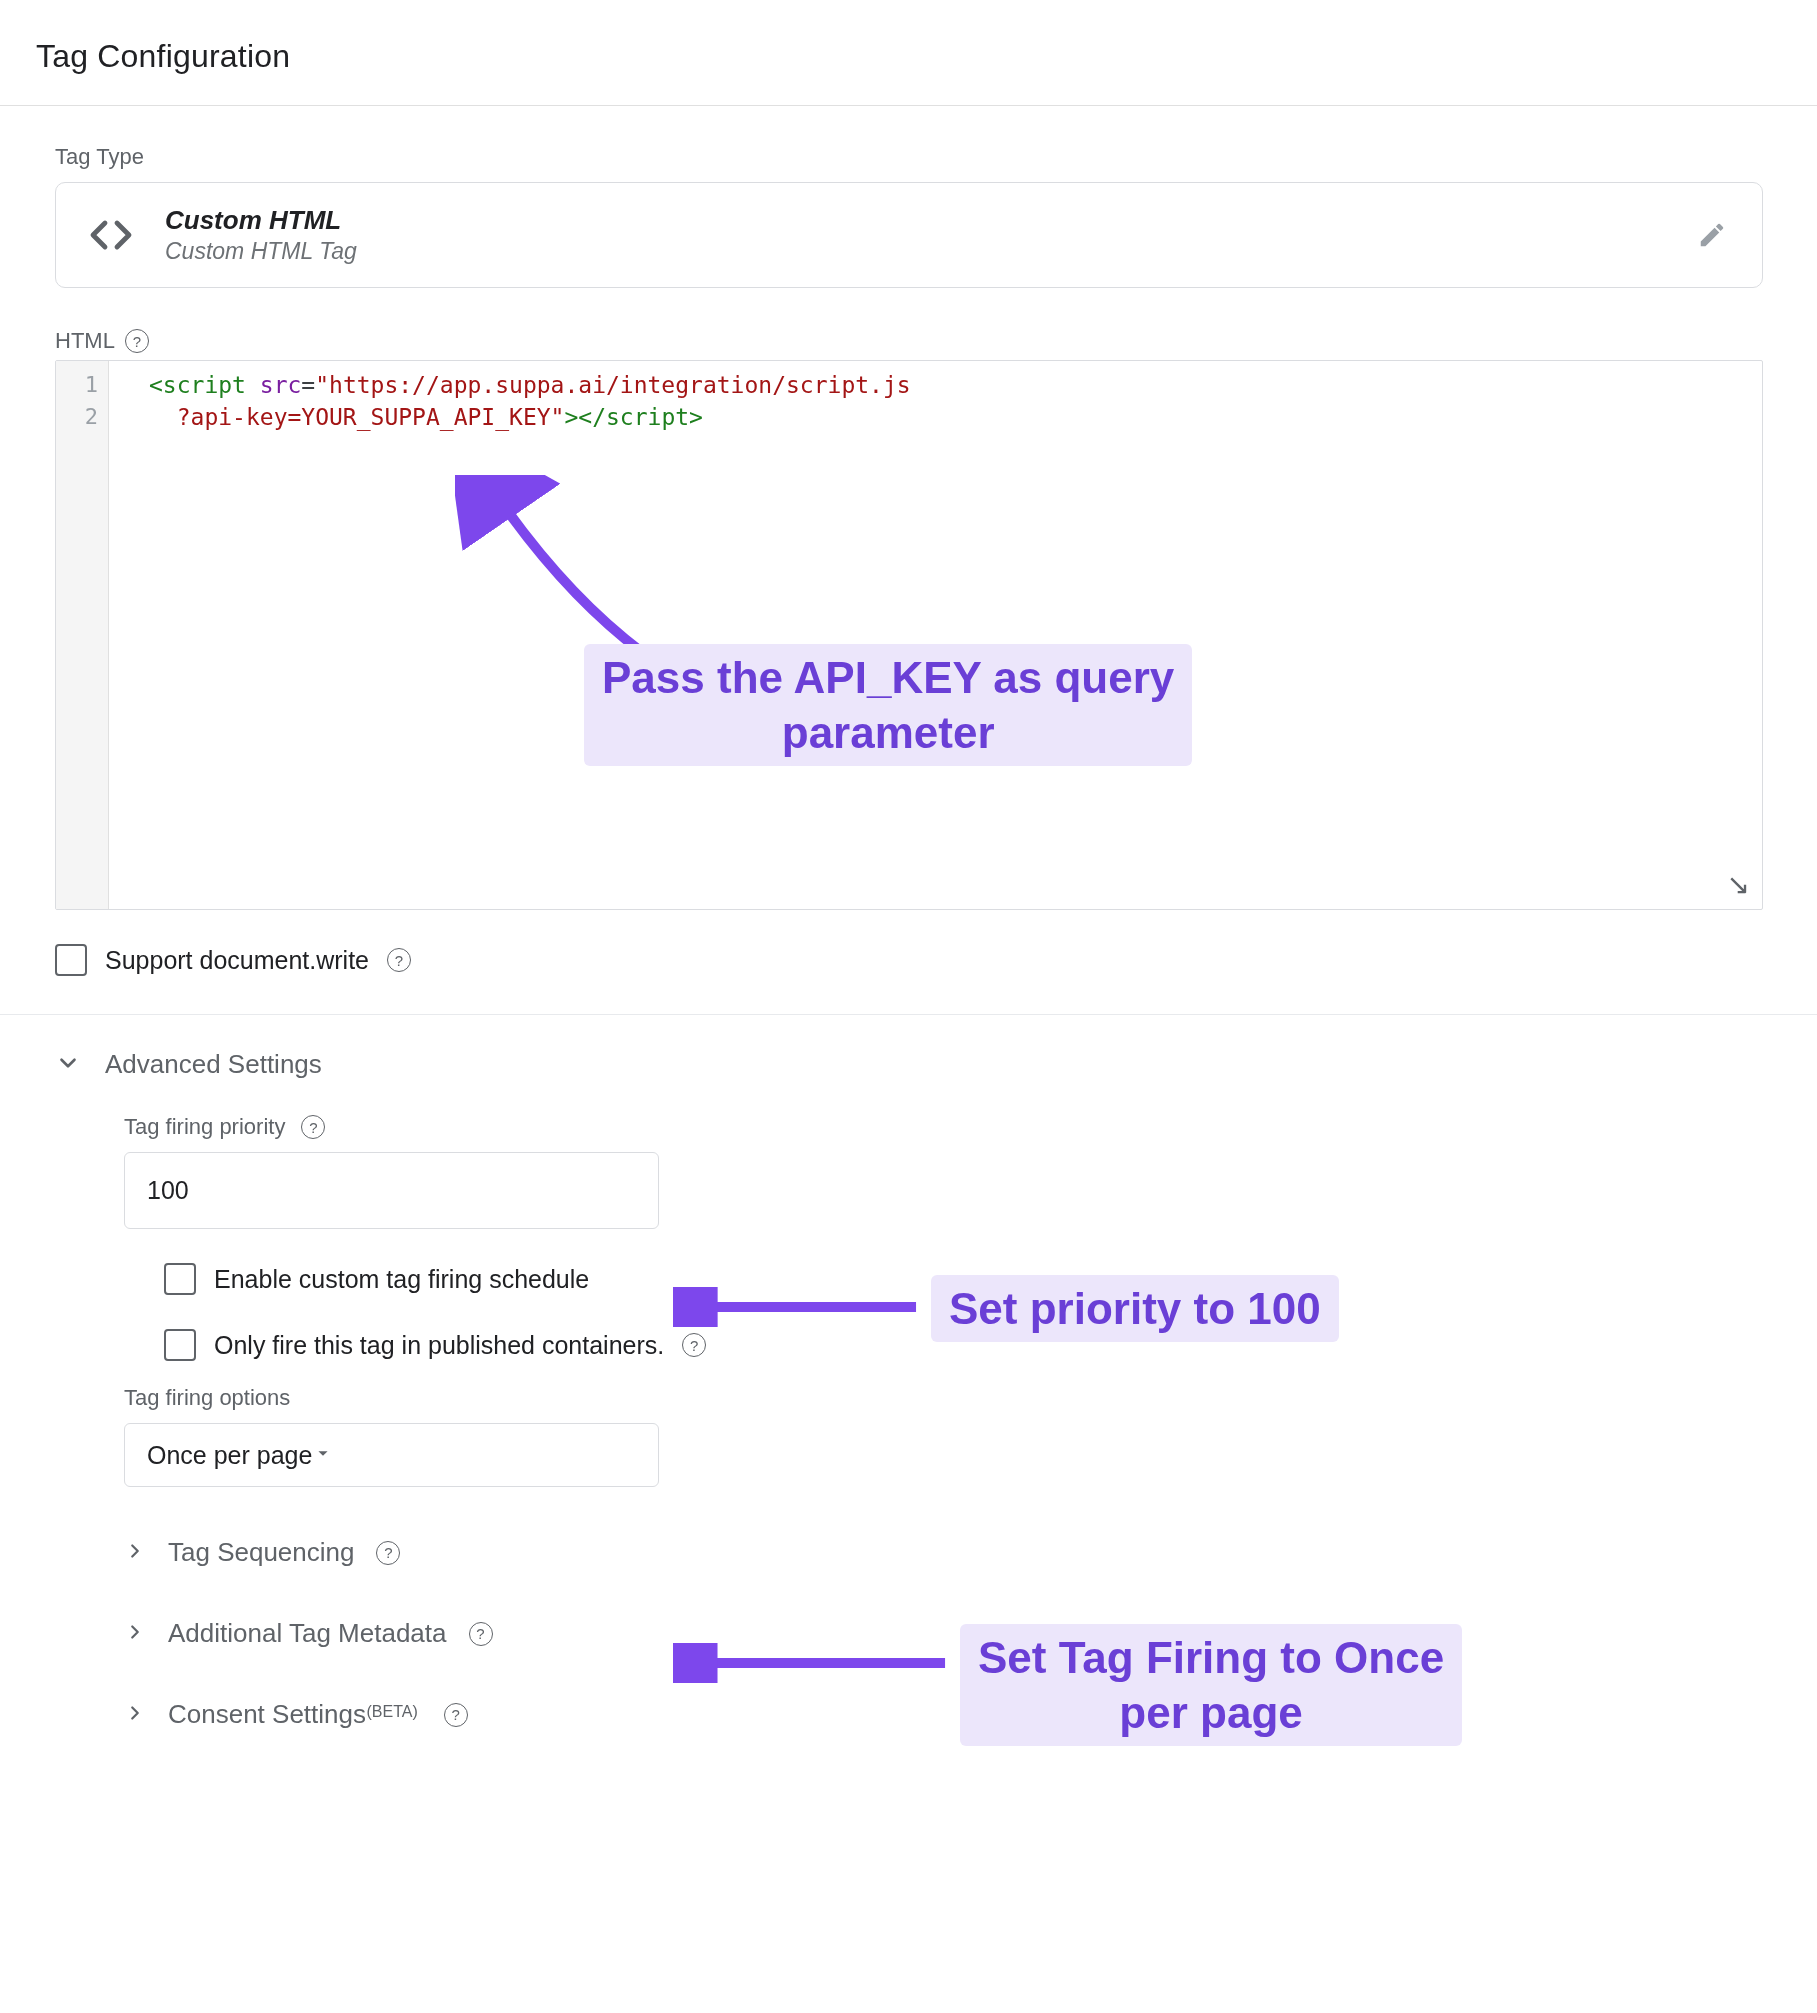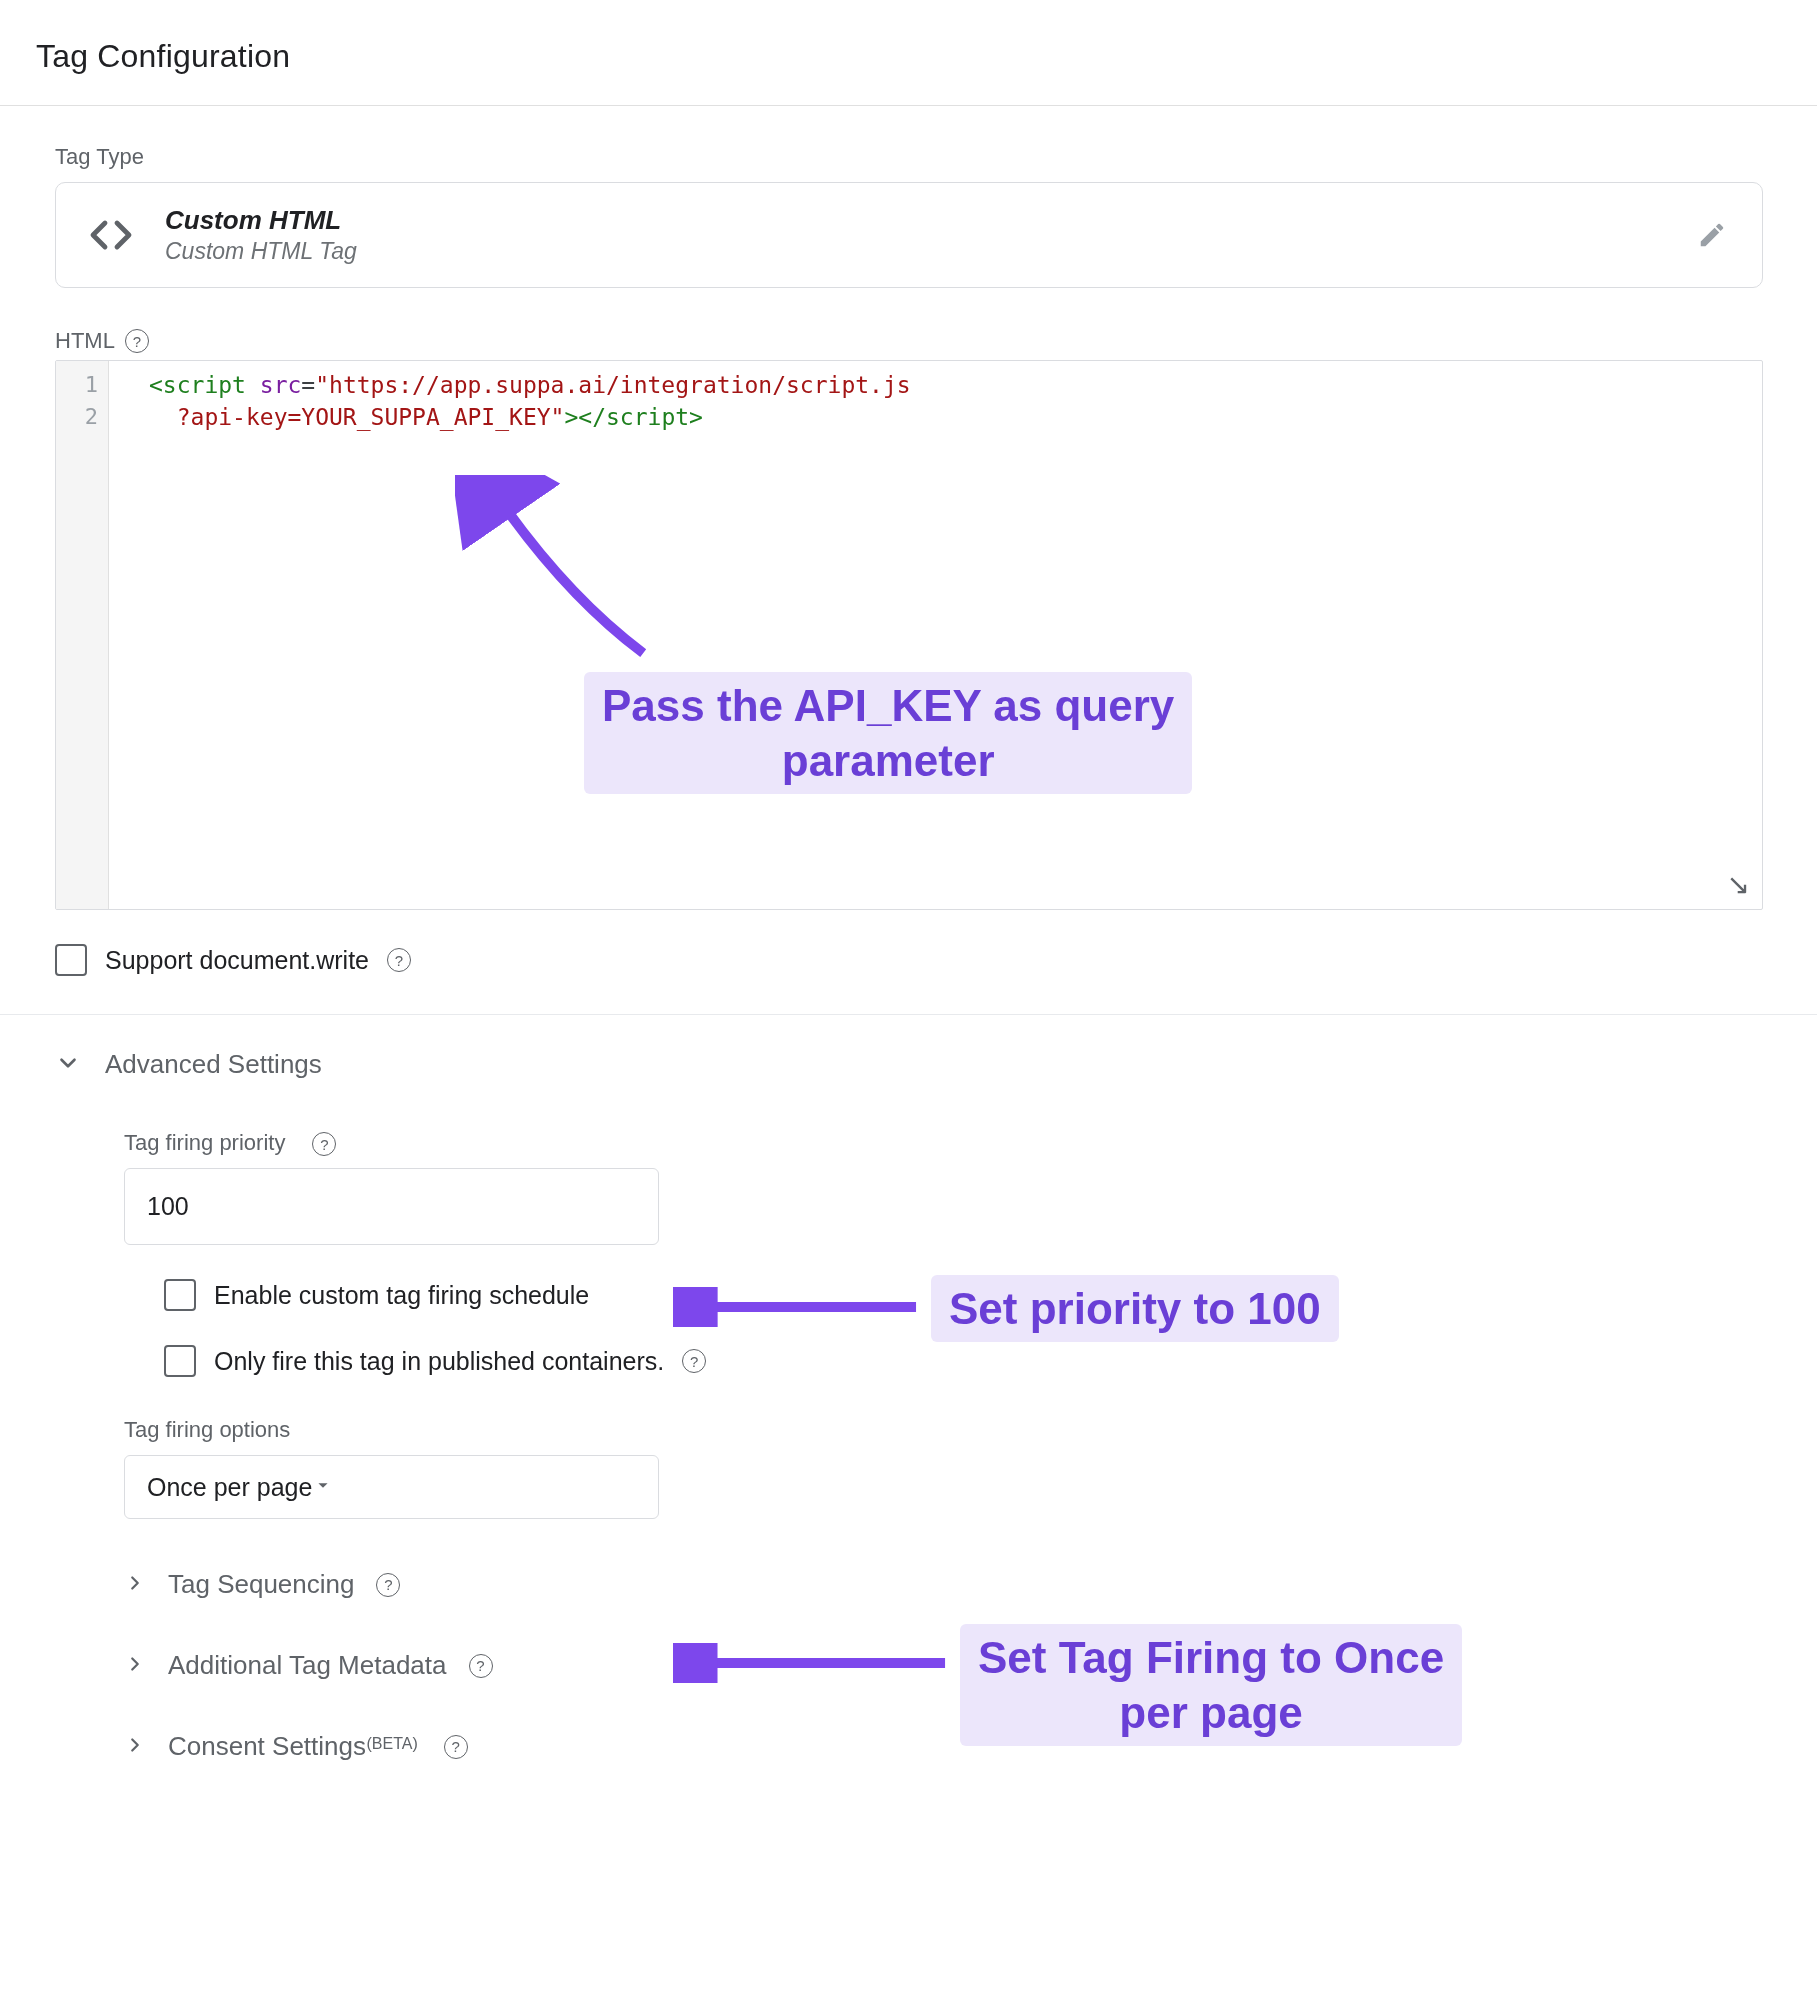--- a/index.html
+++ b/index.html
@@ -158,22 +158,22 @@
     padding: 34px 0 10px 0;
     cursor: pointer;
   }
   .adv-header .chev { color:#5f6368; }
   .adv-header .title {
     font-size: 26px; color:#5f6368; font-weight:500;
   }
   .adv-body { padding-left: 69px; }
   .sub-label {
     font-size:22px; color:#5f6368;
-    margin-top: 40px;
-    display:flex; align-items:flex-end; gap:27px;
+    margin-top: 24px;
+    display:flex; align-items:center; gap:16px;
   }
   .text-input {
     display:block;
     margin-top:12px;
     width: 535px;
     height: 77px;
     border:1px solid #dadce0;
     border-radius:6px;
     font-size:25px;
     color:#202124;
@@ -359,21 +359,21 @@
   </div>
 
   <svg class="arrow-svg" style="left:455px; top:475px; width:228px; height:188px;" viewBox="0 0 230 190">
     <defs>
         <marker id="ah1" markerWidth="12" markerHeight="12" refX="3" refY="6" orient="auto">
           <path d="M0,0 L12,6 L0,12 z" fill="#7d47ec"></path>
         </marker>
       </defs>
     <path d="M190 180 Q 110 120 40 18" stroke="#7d47ec" stroke-width="10" fill="none" marker-end="url(#ah1)"></path>
   </svg>
-  <div class="annot" style="left:584px; top:672px;">Pass the API_KEY as query
+  <div class="annot" style="left:584px; top:644px;">Pass the API_KEY as query
 parameter</div>
 
   <svg class="arrow-svg" style="left:673px; top:1287px; width:248px; height:40px;" viewBox="0 0 250 40">
     <defs>
         <marker id="ah2" markerWidth="12" markerHeight="12" refX="3" refY="6" orient="auto">
           <path d="M0,0 L12,6 L0,12 z" fill="#7d47ec"></path>
         </marker>
       </defs>
     <line x1="245" y1="20" x2="15" y2="20" stroke="#7d47ec" stroke-width="10" marker-end="url(#ah2)"></line>
   </svg>

